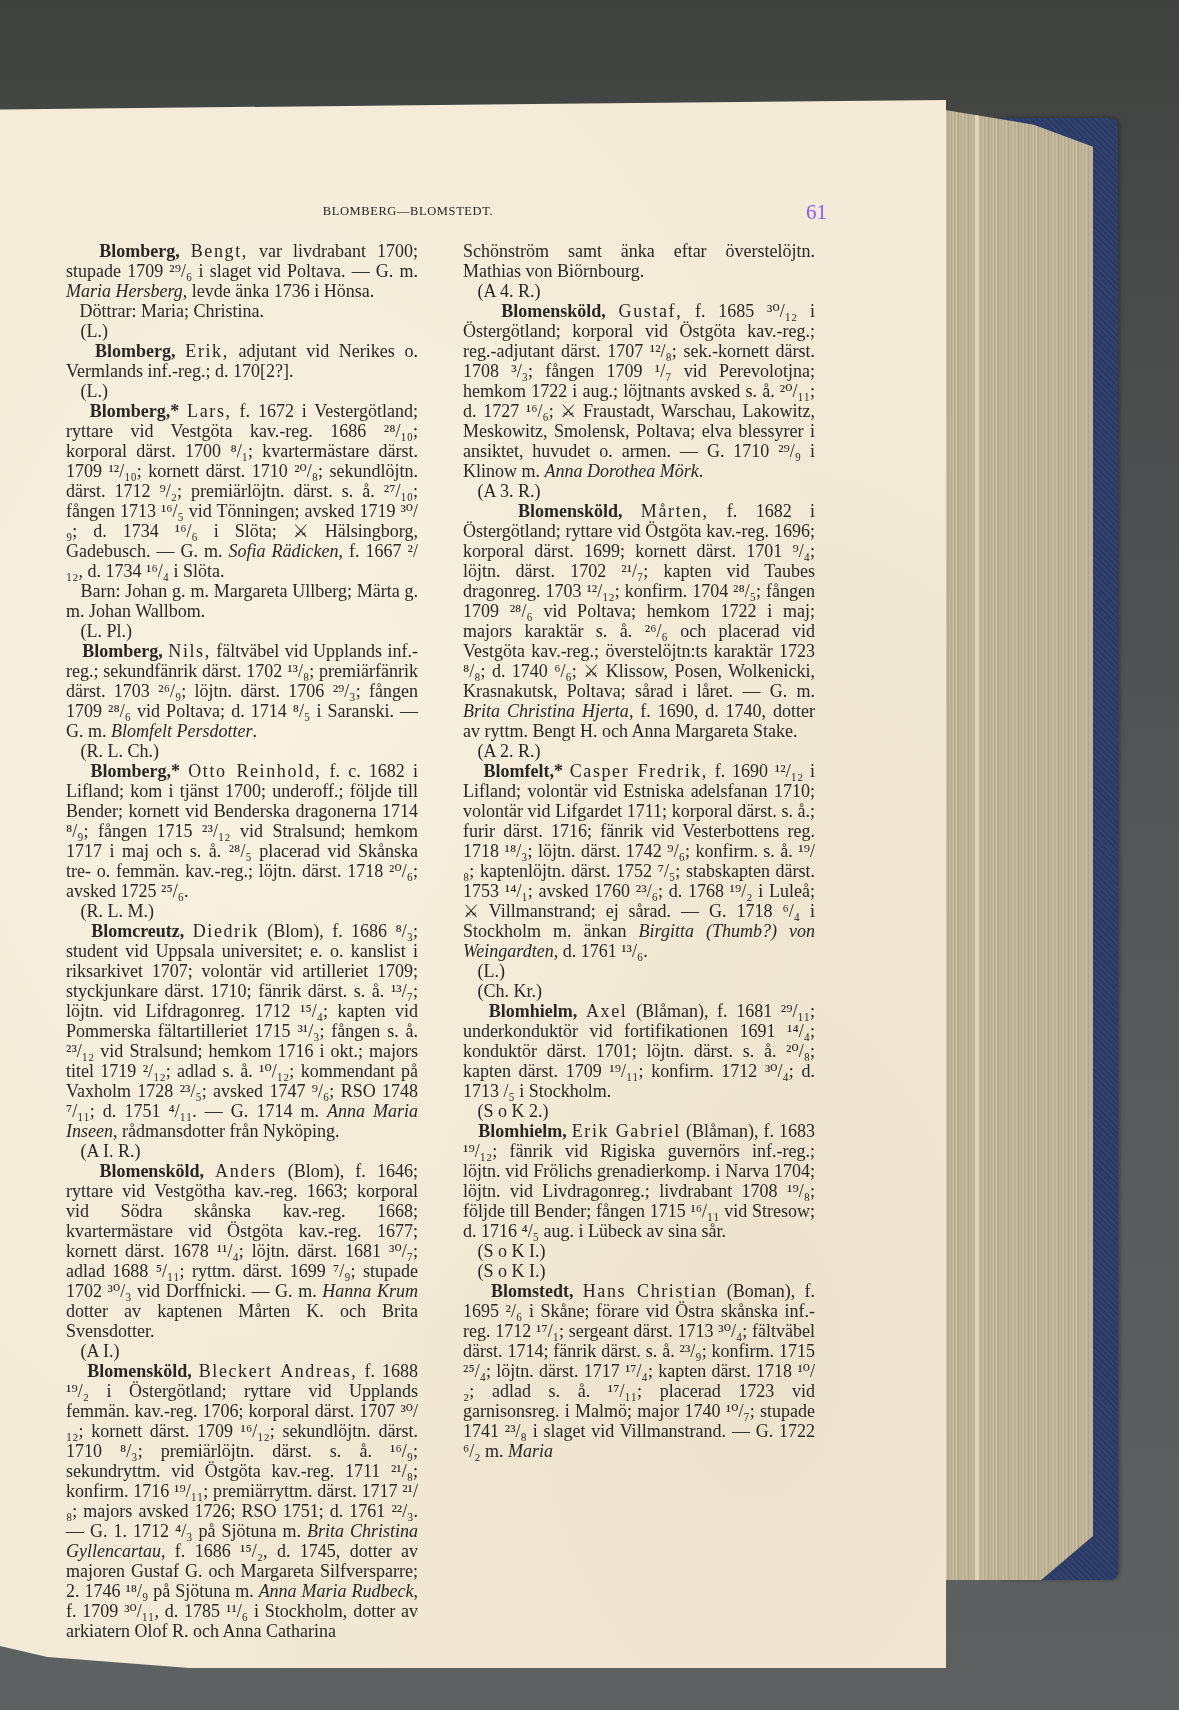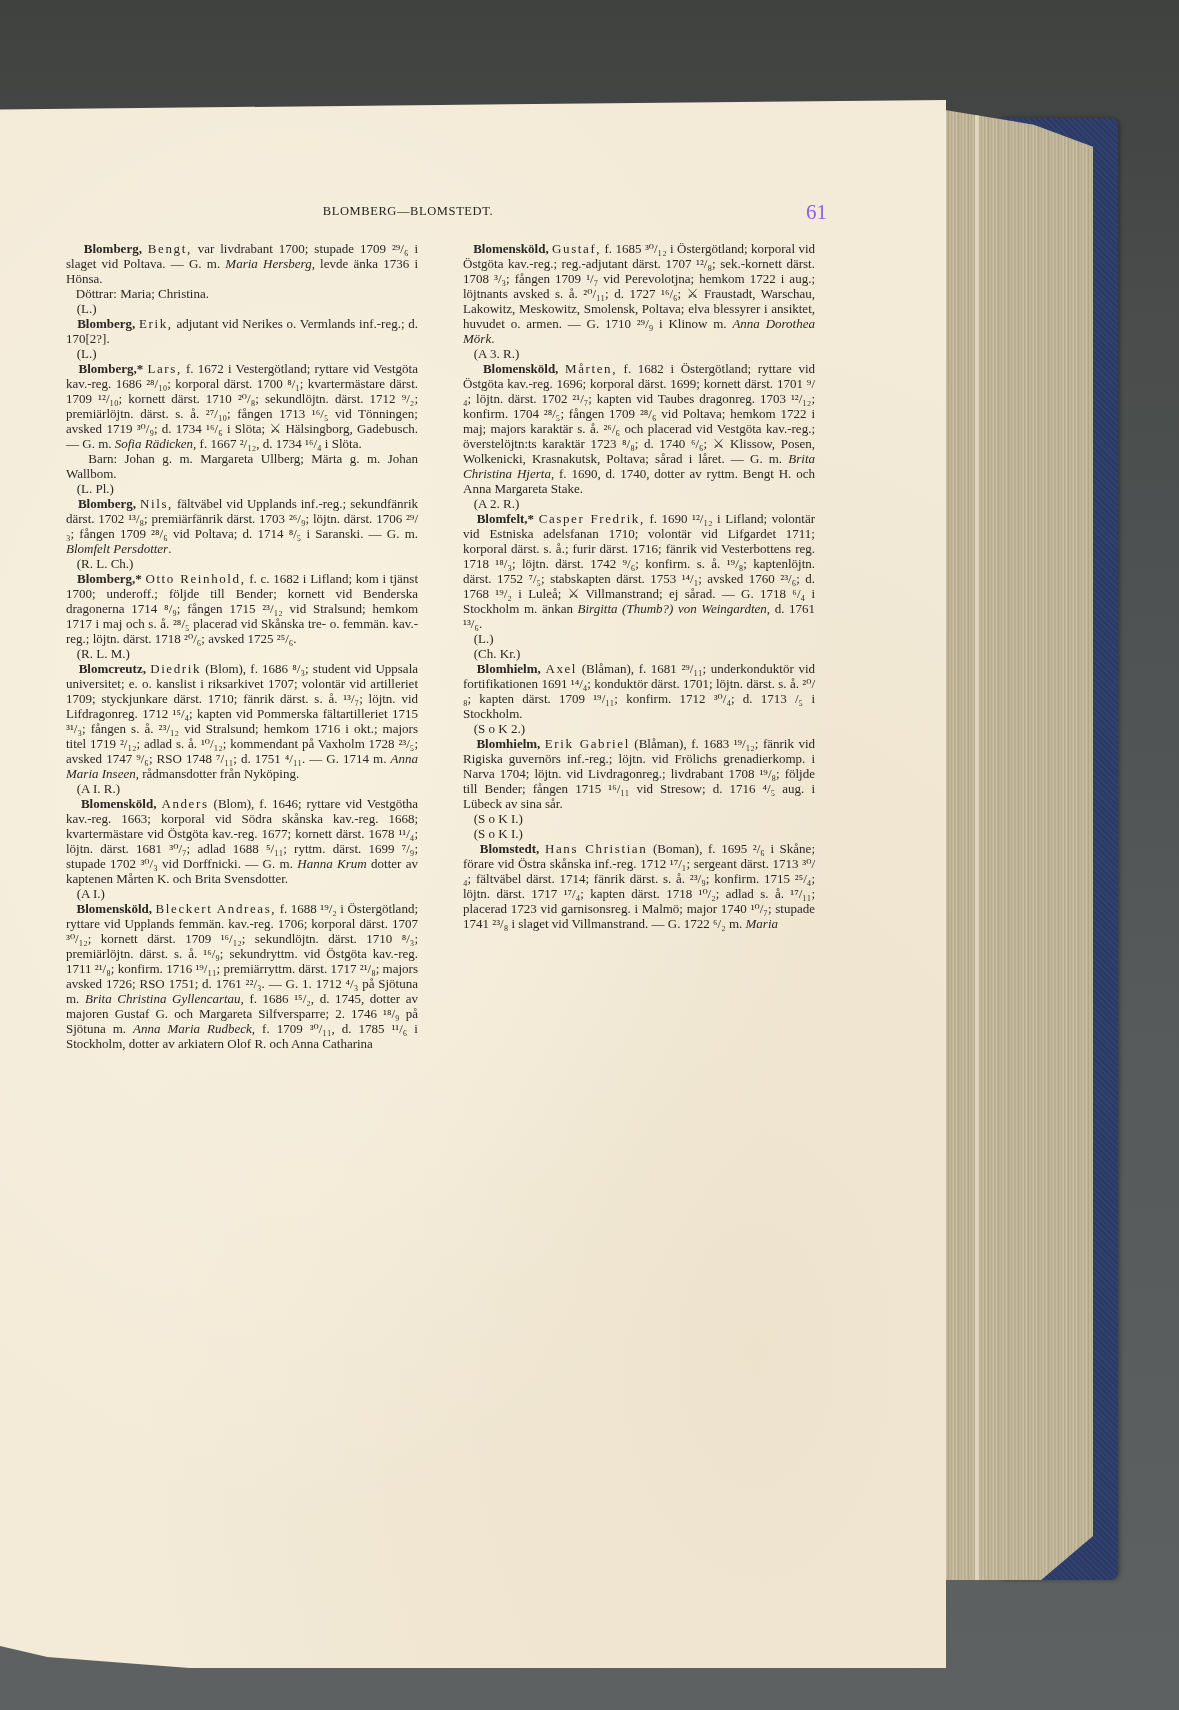--- a/index.html
+++ b/index.html
@@ -60,22 +60,22 @@
     .page-number {
       position: absolute;
       top: 200px; left: 806px;
       font-size: 21px;
       color: #8b5cf6;
     }
     .column {
       position: absolute;
       top: 241px;
       width: 352px;
-      font-size: 13px;
-      line-height: 15px;
+      font-size: 18px;
+      line-height: 20px;
       color: #2a2723;
       text-align: justify;
       hyphens: none;
     }
     .col-left { left: 66px; }
     .col-right { left: 463px; }
     .entry { margin: 0; }
     .entry p { margin: 0; text-indent: 0; }
     .name { font-weight: bold; }
     .given { letter-spacing: 1.6px; }
@@ -135,20 +135,24 @@
     <p>&nbsp;&nbsp;&nbsp;<span class="src">(A I.)</span></p>
   </div>
 
   <div class="entry">
     <p>&nbsp;&nbsp;&nbsp;<span class="name">Blomensköld,</span> <span class="given">Bleckert Andreas,</span><span> f. 1688 ¹⁹/₂ i Östergötland; ryttare vid Upplands femmän. kav.-reg. 1706; korporal därst. 1707 ³⁰/₁₂; kornett därst. 1709 ¹⁶/₁₂; sekundlöjtn. därst. 1710 ⁸/₃; premiärlöjtn. därst. s. å. ¹⁶/₉; sekundryttm. vid Östgöta kav.-reg. 1711 ²¹/₈; konfirm. 1716 ¹⁹/₁₁; premiärryttm. därst. 1717 ²¹/₈; majors avsked 1726; RSO 1751; d. 1761 ²²/₃. — G. 1. 1712 ⁴/₃ på Sjötuna m. </span><span class="it">Brita Christina Gyllencartau</span><span>, f. 1686 ¹⁵/₂, d. 1745, dotter av majoren Gustaf G. och Margareta Silfversparre; 2. 1746 ¹⁸/₉ på Sjötuna m. </span><span class="it">Anna Maria Rudbeck</span><span>, f. 1709 ³⁰/₁₁, d. 1785 ¹¹/₆ i Stockholm, dotter av arkiatern Olof R. och Anna Catharina</span></p>
   </div>
 </div>
 
 <div class="column col-right">
 
+  <div class="entry">
+    <p><span>Schönström samt änka eftar överstelöjtn. Mathias von Biörnbourg.</span></p>
+    <p>&nbsp;&nbsp;&nbsp;<span class="src">(A 4. R.)</span></p>
+  </div>
 
   <div class="entry">
     <p>&nbsp;&nbsp;&nbsp;<span class="name">Blomensköld,</span> <span class="given">Gustaf,</span><span> f. 1685 ³⁰/₁₂ i Östergötland; korporal vid Östgöta kav.-reg.; reg.-adjutant därst. 1707 ¹²/₈; sek.-kornett därst. 1708 ³/₃; fången 1709 ¹/₇ vid Perevolotjna; hemkom 1722 i aug.; löjtnants avsked s. å. ²⁰/₁₁; d. 1727 ¹⁶/₆; ⚔ Fraustadt, Warschau, Lakowitz, Meskowitz, Smolensk, Poltava; elva blessyrer i ansiktet, huvudet o. armen. — G. 1710 ²⁹/₉ i Klinow m. </span><span class="it">Anna Dorothea Mörk</span><span>.</span></p>
     <p>&nbsp;&nbsp;&nbsp;<span class="src">(A 3. R.)</span></p>
   </div>
 
   <div class="entry">
     <p>&nbsp;&nbsp;&nbsp;<span class="name">Blomensköld,</span> <span class="given">Mårten,</span><span> f. 1682 i Östergötland; ryttare vid Östgöta kav.-reg. 1696; korporal därst. 1699; kornett därst. 1701 ⁹/₄; löjtn. därst. 1702 ²¹/₇; kapten vid Taubes dragonreg. 1703 ¹²/₁₂; konfirm. 1704 ²⁸/₅; fången 1709 ²⁸/₆ vid Poltava; hemkom 1722 i maj; majors karaktär s. å. ²⁶/₆ och placerad vid Vestgöta kav.-reg.; överstelöjtn:ts karaktär 1723 ⁸/₈; d. 1740 ⁶/₆; ⚔ Klissow, Posen, Wolkenicki, Krasnakutsk, Poltava; sårad i låret. — G. m. </span><span class="it">Brita Christina Hjerta</span><span>, f. 1690, d. 1740, dotter av ryttm. Bengt H. och Anna Margareta Stake.</span></p>
     <p>&nbsp;&nbsp;&nbsp;<span class="src">(A 2. R.)</span></p>
   </div>

